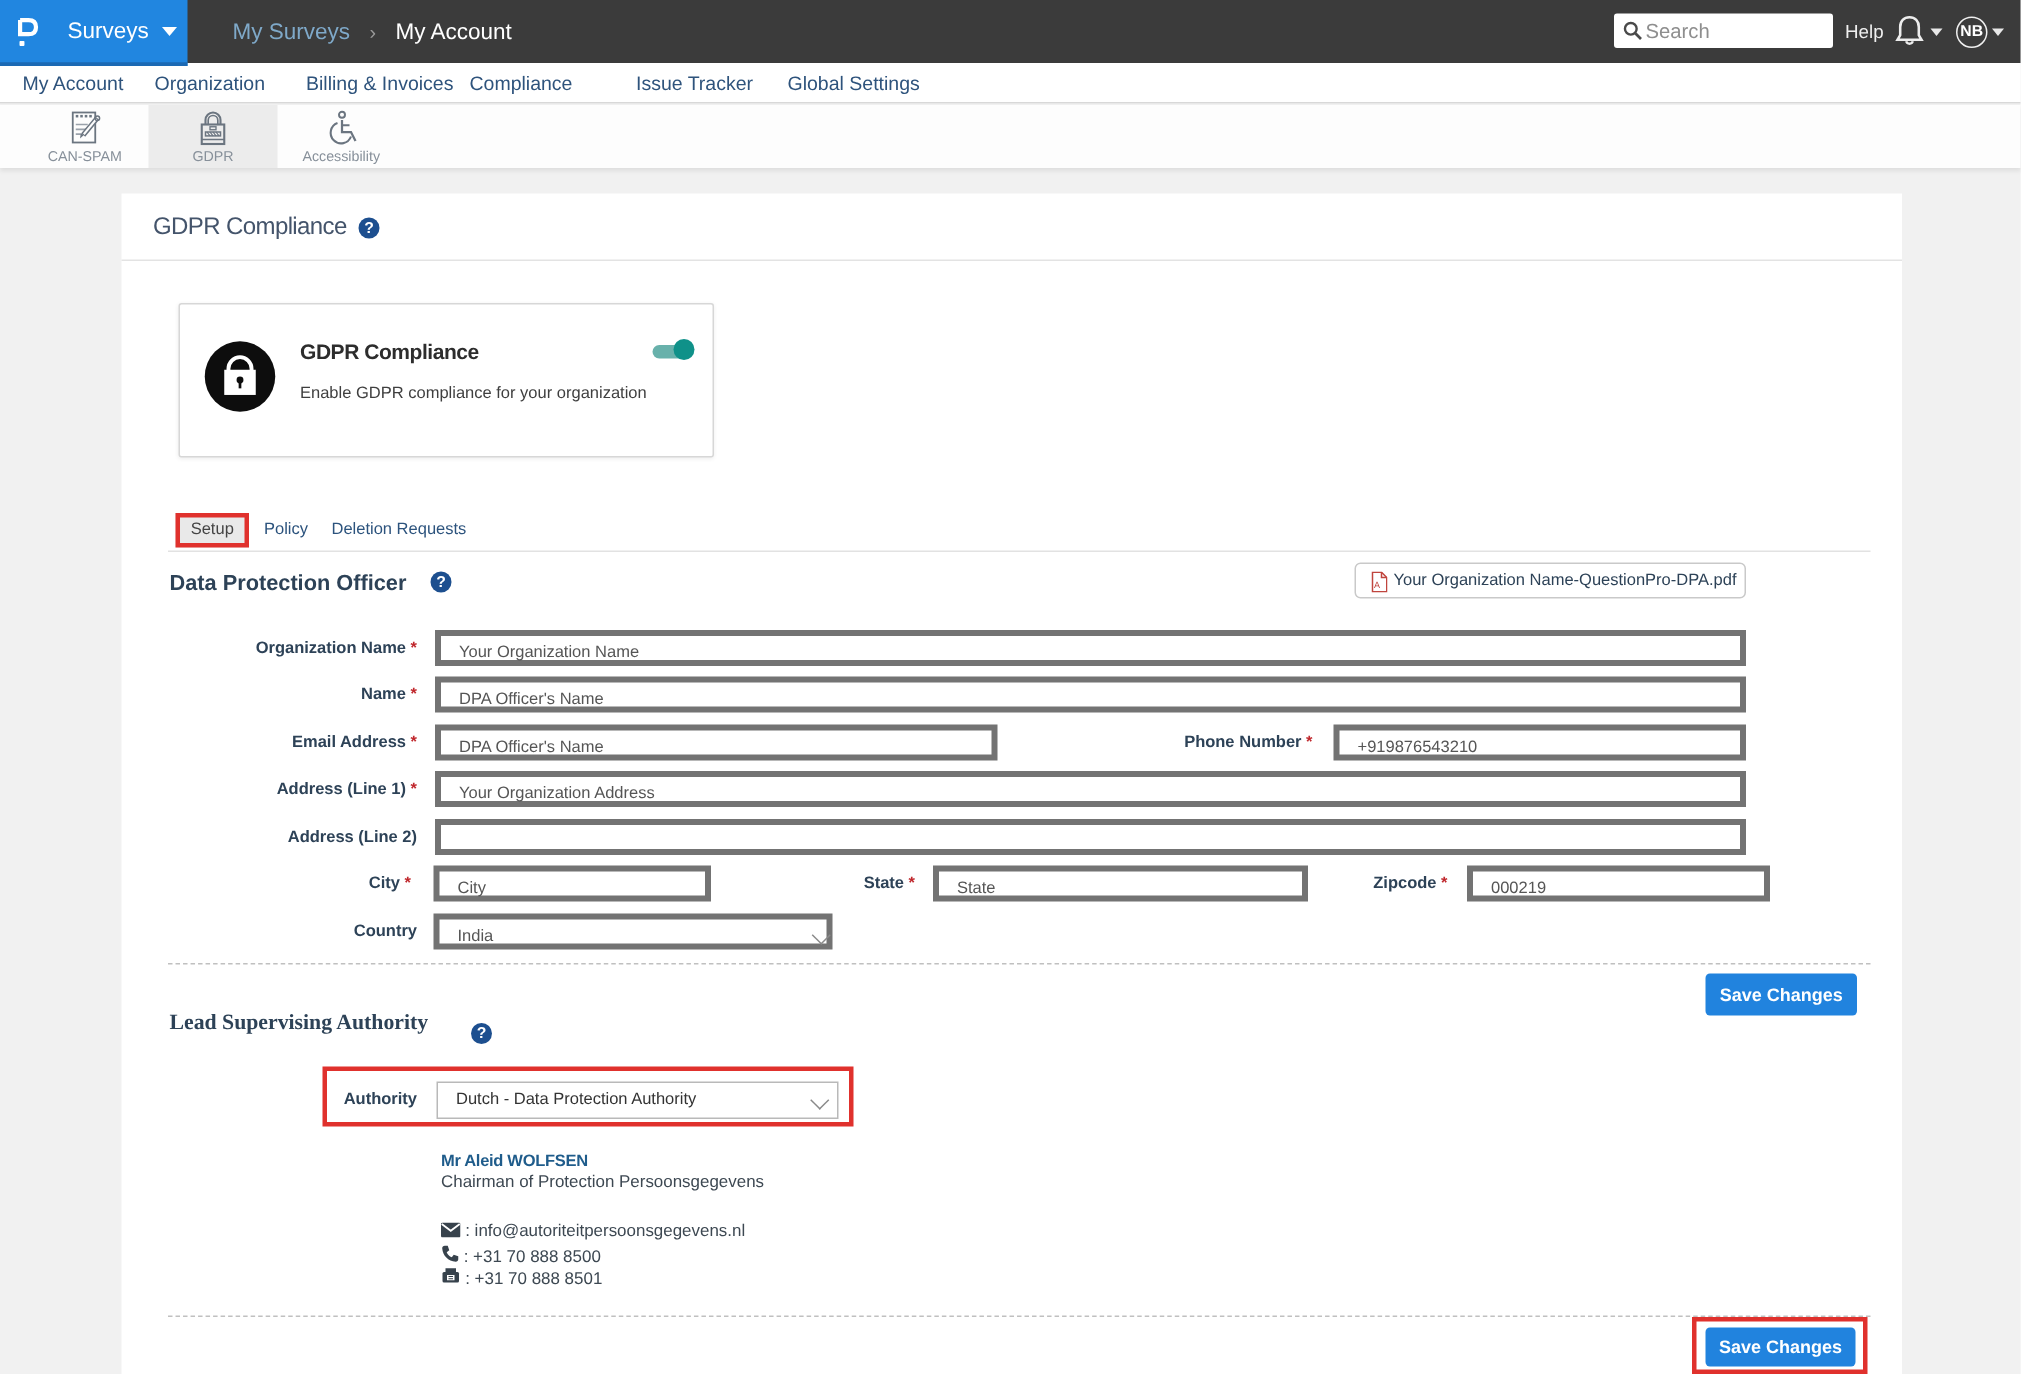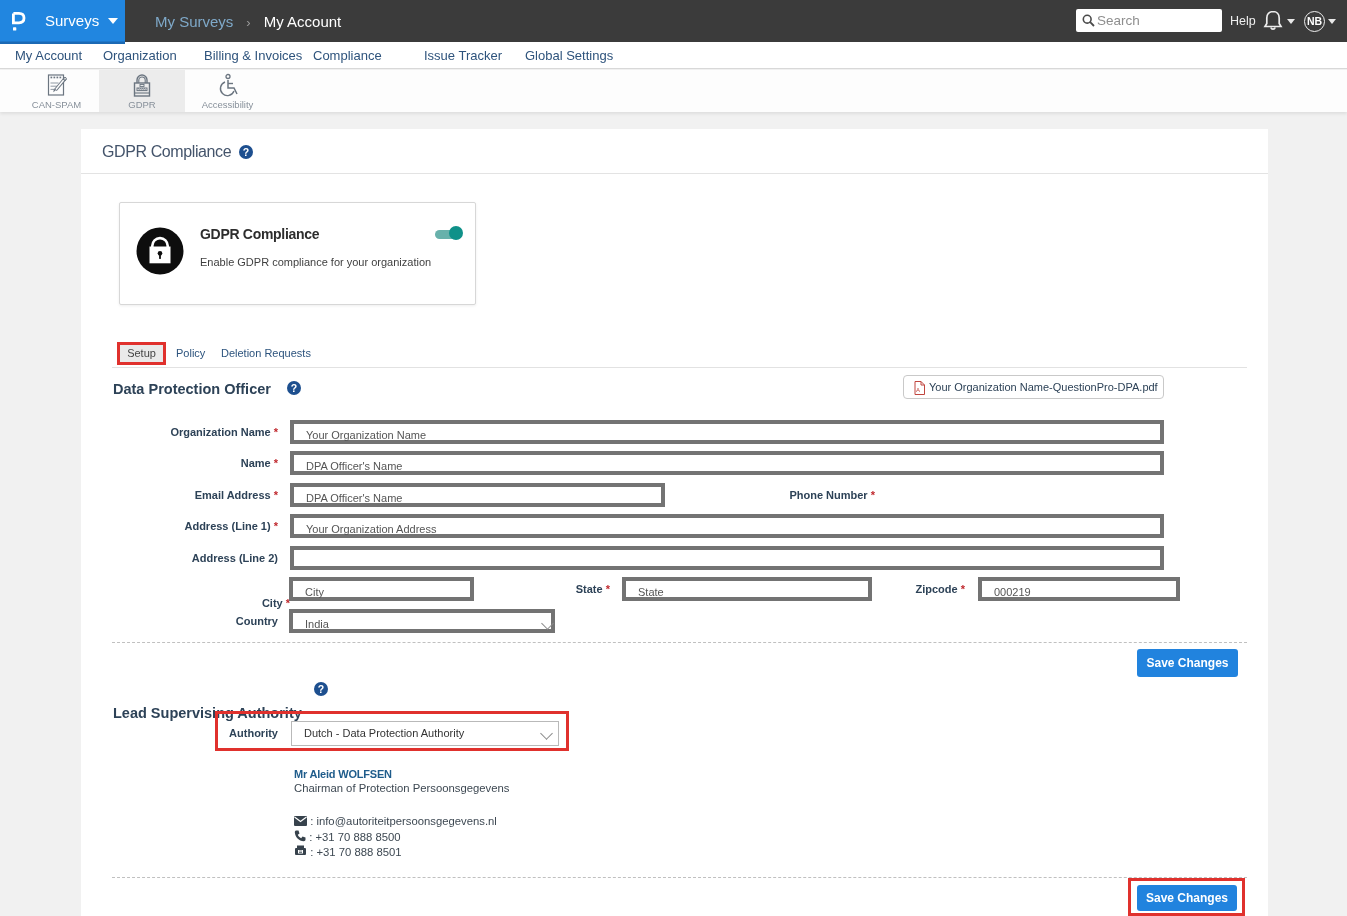--- a/index.html
+++ b/index.html
@@ -191,41 +191,42 @@
 
   <div class="flabel" style="left:30px; top:297px; width:167px;">Organization Name <span class="req">*</span></div>
   <div class="finput" style="left:209px; top:291px; width:874px;">Your Organization Name</div>
 
   <div class="flabel" style="left:30px; top:328px; width:167px;">Name <span class="req">*</span></div>
   <div class="finput" style="left:209px; top:322px; width:874px;">DPA Officer's Name</div>
 
   <div class="flabel" style="left:30px; top:360px; width:167px;">Email Address <span class="req">*</span></div>
   <div class="finput" style="left:209px; top:354px; width:375px;">DPA Officer's Name</div>
   <div class="flabel" style="left:648px; top:360px; width:146px;">Phone Number <span class="req">*</span></div>
+  <div class="finput" style="left:808px; top:354px; width:275px;">+919876543210</div>
 
   <div class="flabel" style="left:30px; top:391px; width:167px;">Address (Line 1) <span class="req">*</span></div>
   <div class="finput" style="left:209px; top:385px; width:874px;">Your Organization Address</div>
 
   <div class="flabel" style="left:30px; top:423px; width:167px;">Address (Line 2)</div>
   <div class="finput" style="left:209px; top:417px; width:874px;"></div>
 
-  <div class="flabel" style="left:42px; top:454px; width:167px;margin-top:14px;">City <span class="req">*</span></div>
+  <div class="flabel" style="left:26px; top:454px; width:167px;">City <span class="req">*</span></div>
   <div class="finput" style="left:208px; top:448px; width:185px;">City</div>
   <div class="flabel" style="left:429px; top:454px; width:100px;">State <span class="req">*</span></div>
   <div class="finput" style="left:541px; top:448px; width:250px;">State</div>
   <div class="flabel" style="left:784px; top:454px; width:100px;">Zipcode <span class="req">*</span></div>
   <div class="finput" style="left:897px; top:448px; width:202px;">000219</div>
 
   <div class="flabel" style="left:30px; top:486px; width:167px;">Country</div>
   <div class="finput" style="left:208px; top:480px; width:266px;">India<span class="chev" style="left:250px; top:6px;"></span></div>
 
   <div class="dashline" style="left:31px; top:513px; width:1135px;"></div>
   <div class="savebtn" style="left:1056px; top:520px; width:101px; height:28px; line-height:28px;">Save Changes</div>
 
-  <span class="h2" style="left:32px; top:576px;">Lead Supervising Authority</span>
+  <span class="h2" style="left:32px; top:545px;font-family:Liberation Serif, serif;">Lead Supervising Authority</span>
     <span class="qmark" style="position:absolute; left:233px; top:553px;">?</span>
 
   <div id="authbox"></div>
   <div class="flabel" style="left:60px; top:598px; width:137px;">Authority</div>
   <div id="authsel">Dutch - Data Protection Authority<span class="chev" style="left:250px; top:7px;"></span></div>
 
   <div class="contact" style="top:639px; font-weight:bold; font-size:11px; letter-spacing:-0.2px; color:#1f5c8b;">Mr Aleid WOLFSEN</div>
   <div class="contact" style="top:653px;">Chairman of Protection Persoonsgegevens</div>
 
   <div class="contact" style="top:686px;">

